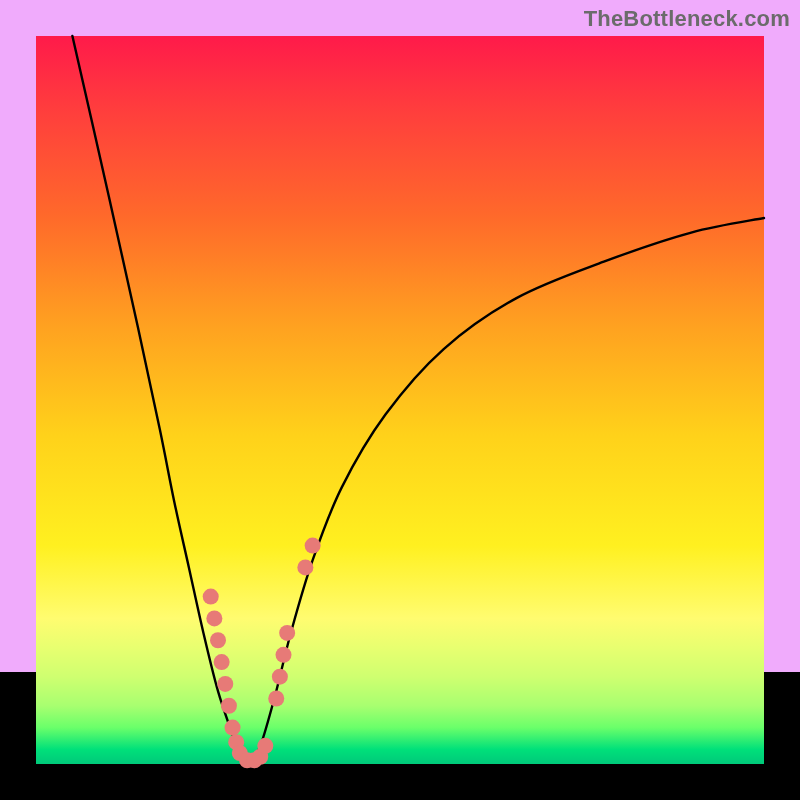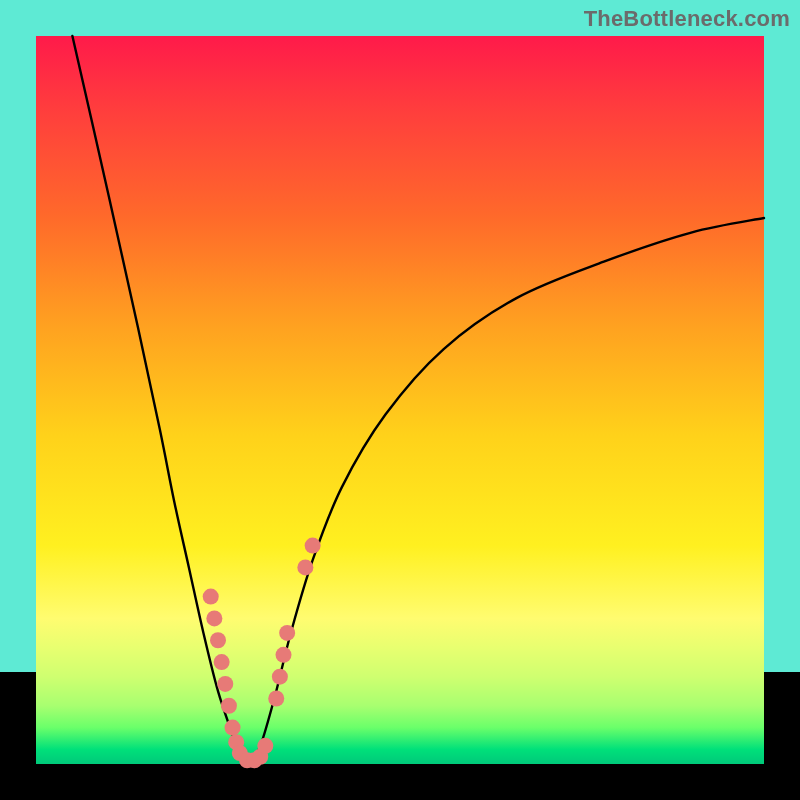--- a/index.html
+++ b/index.html
@@ -7,21 +7,21 @@
     padding: 0;
     width: 800px;
     height: 800px;
     background: #000;
     overflow: hidden;
   }
   .chart-container {
     position: relative;
     width: 800px;
     height: 672px;
-    background: #5eead4;
+    background: #f0abfc;
   }
   .plot-area {
     position: absolute;
     left: 36px;
     top: 36px;
     width: 728px;
     height: 728px;
     background: linear-gradient(to bottom,
       #ff1a4a 0%,
       #ff3d3d 10%,

